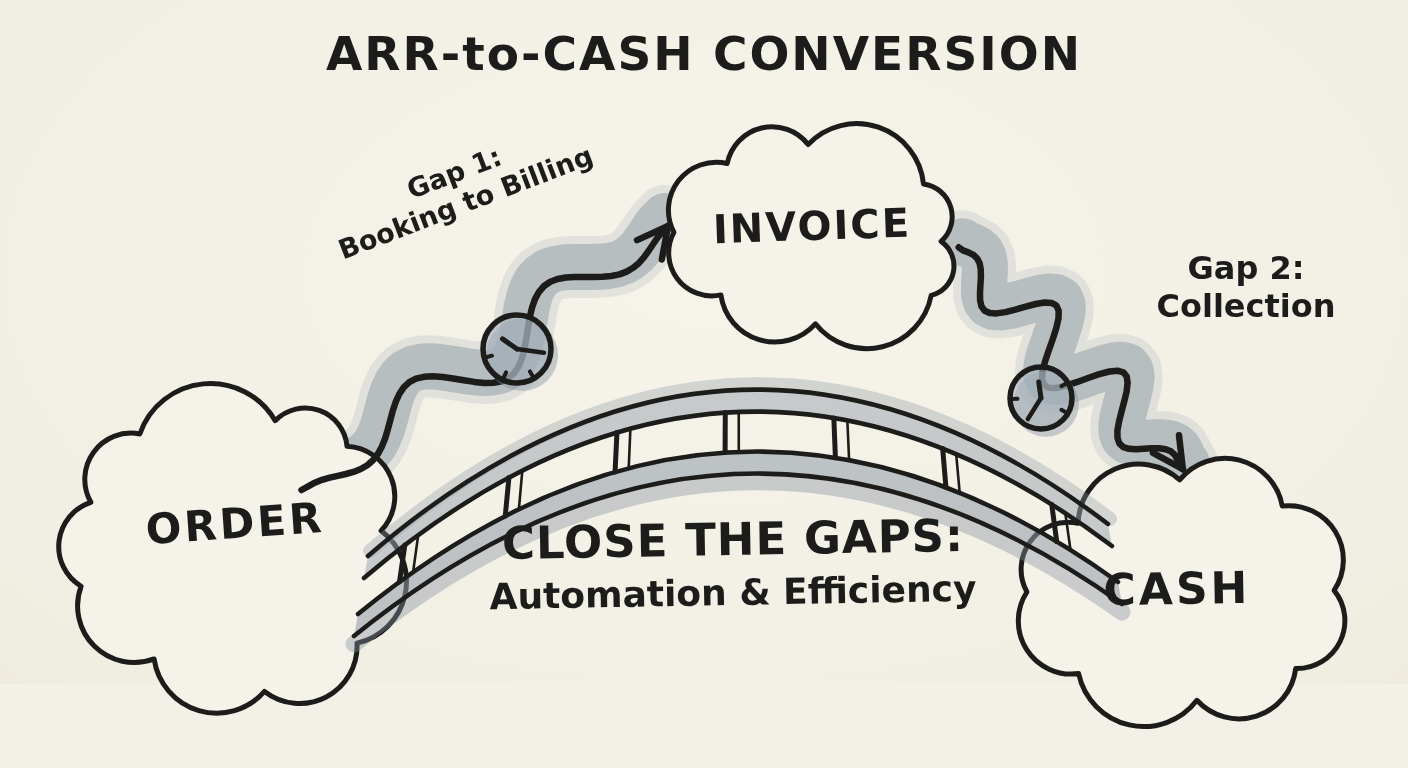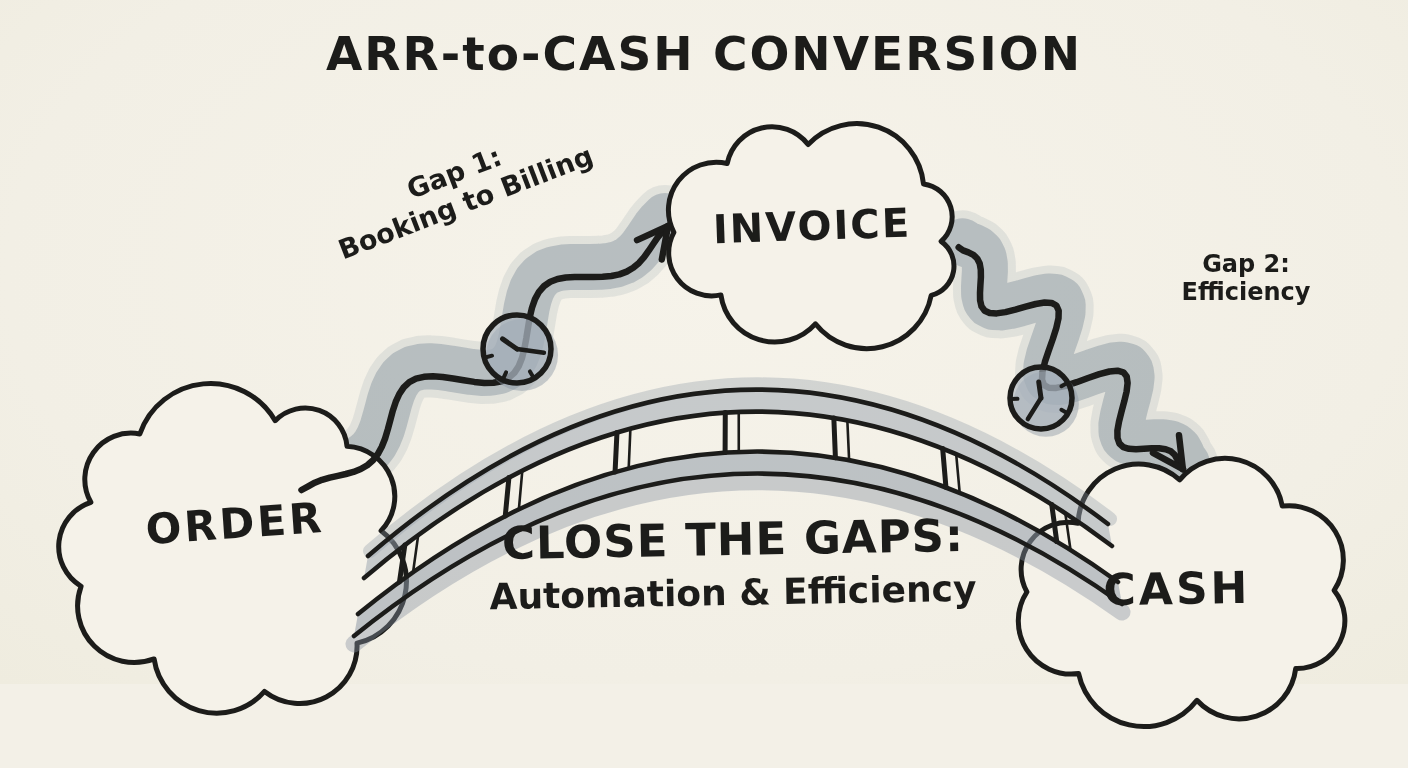--- a/index.html
+++ b/index.html
@@ -4,21 +4,21 @@
 <style>
   html,body{margin:0;padding:0;}
   body{width:1408px;height:768px;overflow:hidden;background:#f3f0e7;}
   .stage{position:relative;width:1408px;height:684px;
          background:radial-gradient(ellipse at 50% 40%, #f6f3ea 0%, #f2efe5 70%, #efecdf 100%);}
   svg{position:absolute;left:0;top:0;}
   .hand{position:absolute;font-family:"DejaVu Sans",sans-serif;font-weight:bold;color:#1c1c1a;
         text-align:center;white-space:nowrap;line-height:1.18;}
   .title{left:0;top:26px;width:1408px;font-size:47px;letter-spacing:2px;}
   .gap1{left:288px;top:156px;width:344px;font-size:27px;transform:rotate(-21deg);}
-  .gap2{left:1146px;top:250px;width:200px;font-size:24px;}
+  .gap2{left:1146px;top:250px;width:200px;font-size:32px;}
   .lbl-order{left:113px;top:499px;width:244px;font-size:42px;letter-spacing:3px;transform:rotate(-4deg);}
   .lbl-invoice{left:690px;top:203px;width:244px;font-size:40px;letter-spacing:2px;transform:rotate(-2deg);}
   .lbl-cash{left:1074px;top:563px;width:206px;font-size:44px;letter-spacing:3px;transform:rotate(-1deg);}
   .bridge-h{left:450px;top:513px;width:566px;font-size:45px;letter-spacing:1px;transform:rotate(-1deg);}
   .bridge-s{left:450px;top:572px;width:566px;font-size:36px;transform:rotate(-1deg);}
 </style>
 </head>
 <body>
 
 <div class="stage">
@@ -96,21 +96,21 @@
 
   <div class="hand title">ARR-to-CASH CONVERSION</div>
 
   <div class="hand gap1">
     <div>Gap 1:</div>
     <div>Booking to Billing</div>
   </div>
 
   <div class="hand gap2">
     <div>Gap 2:</div>
-    <div>Efficiency</div>
+    <div>Collection</div>
   </div>
 
   <div class="hand lbl-order">ORDER</div>
   <div class="hand lbl-invoice">INVOICE</div>
   <div class="hand lbl-cash">CASH</div>
 
   <div class="hand bridge-h">CLOSE THE GAPS:</div>
   <div class="hand bridge-s">Automation &amp; Efficiency</div>
 </div>
 

